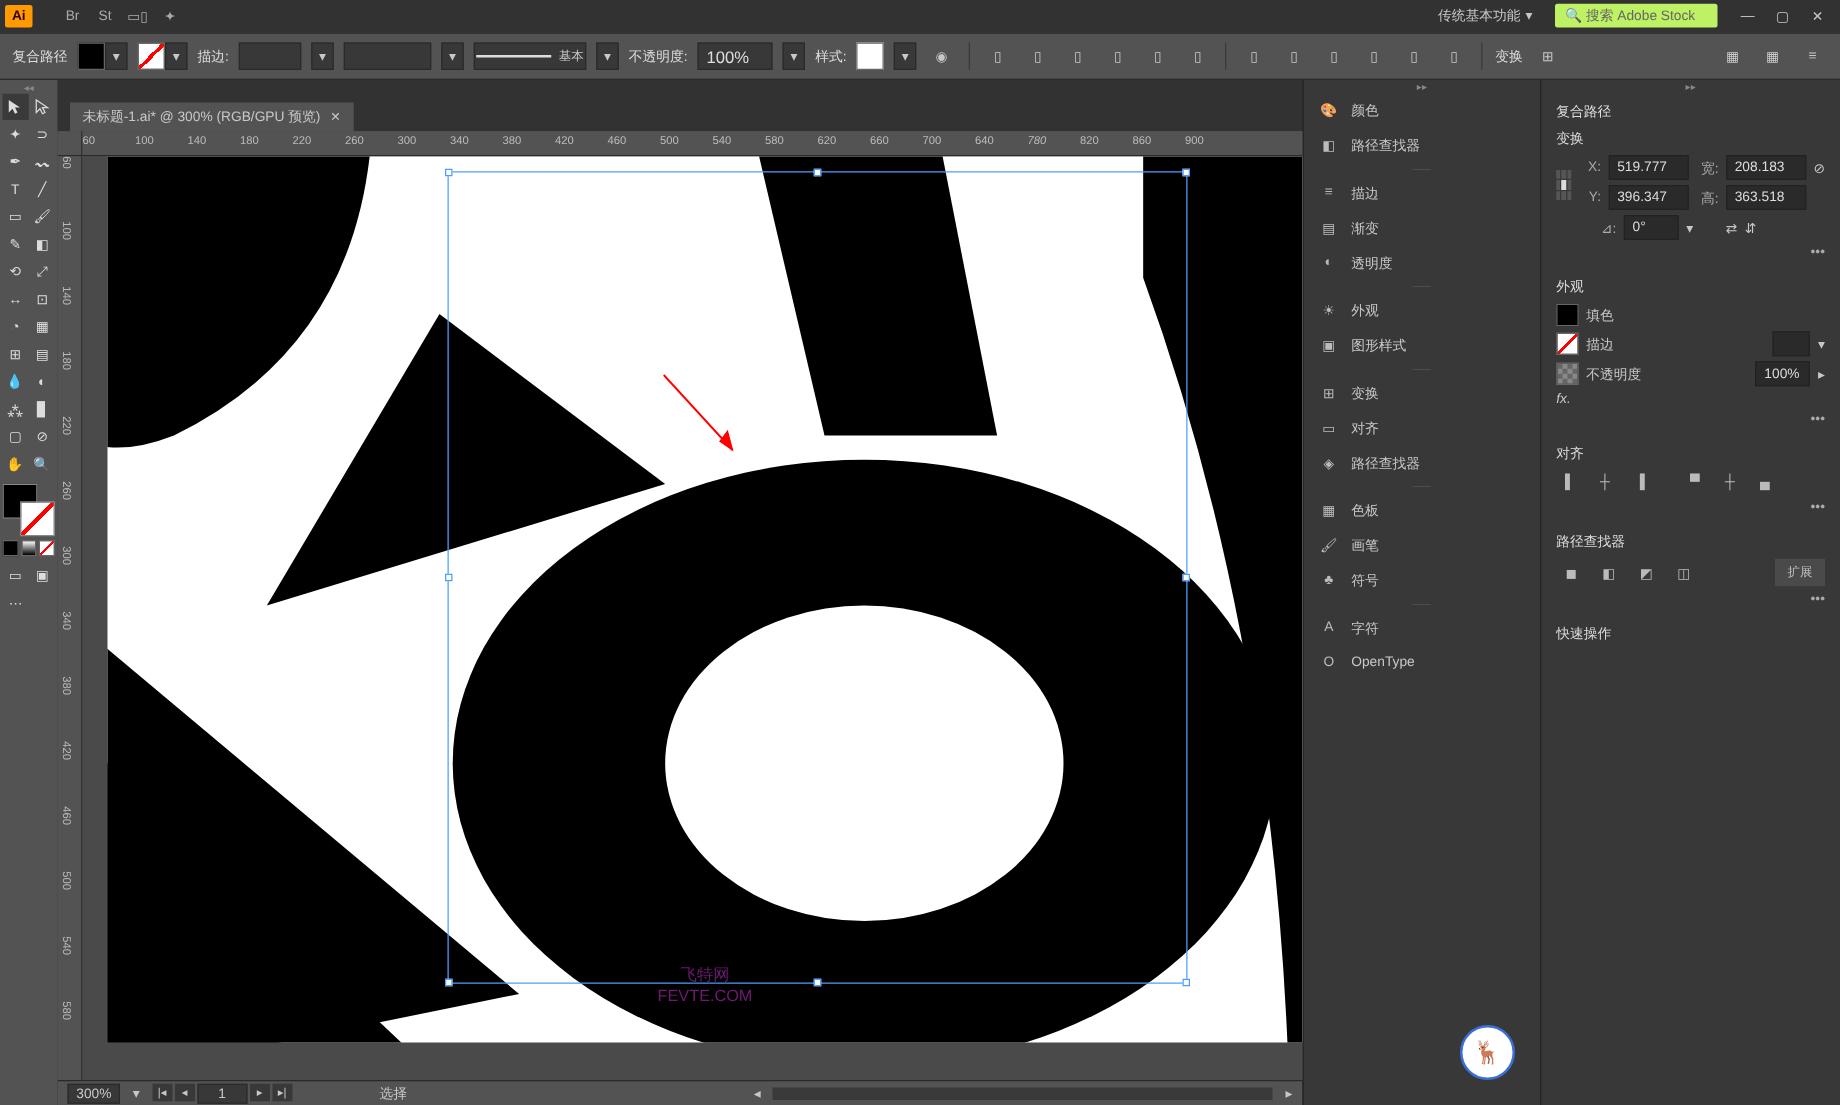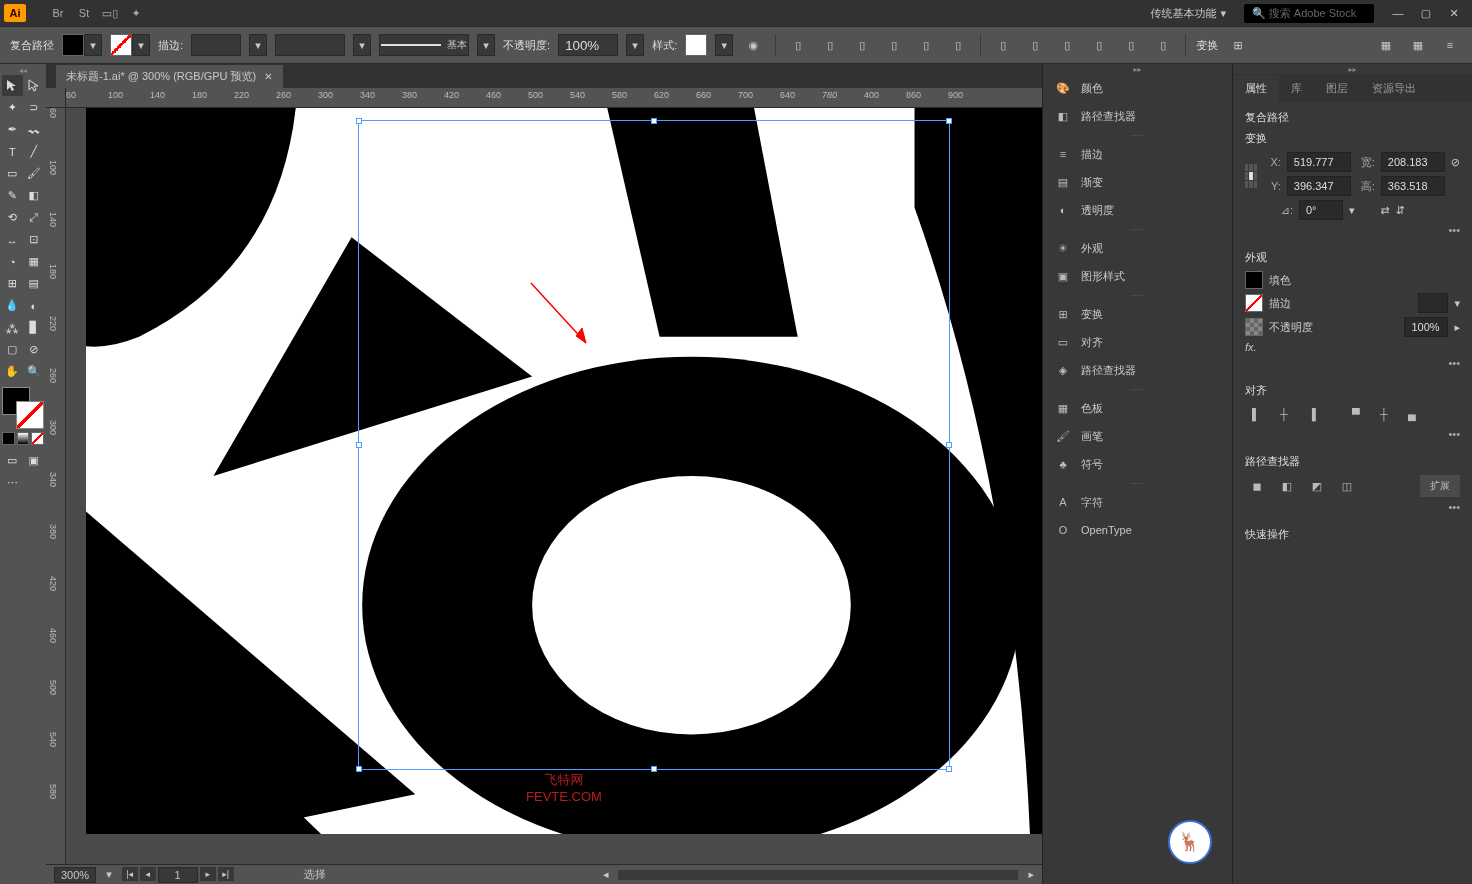--- a/index.html
+++ b/index.html
@@ -2,25 +2,25 @@
 <html><head>
 <meta charset="utf-8">
 <style>
 *{margin:0;padding:0;box-sizing:border-box;font-family:"Microsoft YaHei",sans-serif;user-select:none}
 body{background:#323232;color:#c8c8c8;font-size:11px;overflow:hidden;width:1472px;height:884px}
 .app{display:flex;flex-direction:column;height:100%}
 .titlebar{height:26px;background:#323232;display:flex;align-items:center;padding:0 4px}
 .ai-logo{width:22px;height:18px;background:#ff9a00;color:#330000;font-weight:bold;display:flex;align-items:center;justify-content:center;font-size:11px;border-radius:2px;margin-right:8px}
 .menu{display:flex;gap:2px}
 .menu-item{padding:3px 8px;cursor:pointer}
-.titlebar-right{margin-left:auto;display:flex;align-items:flex-end;gap:10px}
+.titlebar-right{margin-left:auto;display:flex;align-items:flex-start;gap:10px}
 .win-btns{display:flex;gap:0}
 .win-btn{width:28px;height:20px;display:flex;align-items:center;justify-content:center;cursor:pointer}
 .workspace-dd{padding:2px 8px;display:flex;align-items:center;gap:4px}
-.search-stock{background:#000000;padding:2px 8px;border-radius:2px;width:130px;color:#666}
+.search-stock{background:#bef264;padding:2px 8px;border-radius:2px;width:130px;color:#666}
 .tb-icon{width:20px;height:20px;display:flex;align-items:center;justify-content:center;color:#aaa}
 .controlbar{height:38px;background:#535353;display:flex;align-items:center;padding:0 10px;gap:8px;border-top:1px solid #2a2a2a;border-bottom:1px solid #2a2a2a}
 .ctrl-label{color:#ddd}
 .swatch{width:22px;height:22px;border:1px solid #666;background:#000}
 .swatch.nostroke{background:linear-gradient(135deg,#fff 45%,red 45%,red 55%,#fff 55%)}
 .ctrl-input{background:#383838;border:1px solid #2a2a2a;color:#ddd;padding:2px 6px;height:22px;width:60px}
 .ctrl-dd{width:18px;height:22px;background:#383838;border:1px solid #2a2a2a;display:flex;align-items:center;justify-content:center}
 .stroke-profile{width:90px;height:22px;background:#383838;border:1px solid #2a2a2a;display:flex;align-items:center;justify-content:center}
 .profile-line{width:60px;height:2px;background:#ddd}
 .icon-btn{width:24px;height:22px;display:flex;align-items:center;justify-content:center;cursor:pointer}
@@ -30,21 +30,21 @@
 .tool-handle{height:8px;display:flex;align-items:center;justify-content:center;color:#888;font-size:8px}
 .tool-row{display:flex;gap:1px}
 .tool{width:21px;height:21px;display:flex;align-items:center;justify-content:center;cursor:pointer;color:#ddd}
 .tool.active{background:#3a3a3a}
 .fillstroke{position:relative;width:42px;height:42px;margin-top:4px}
 .fs-fill{position:absolute;width:28px;height:28px;background:#000;border:1px solid #888;top:0;left:0}
 .fs-stroke{position:absolute;width:28px;height:28px;background:linear-gradient(135deg,#fff 45%,red 45%,red 55%,#fff 55%);border:1px solid #888;bottom:0;right:0}
 .mini-sw{display:flex;gap:2px;margin-top:2px}
 .mini-sw div{width:13px;height:13px;border:1px solid #666}
 .doc-area{flex:1;display:flex;flex-direction:column;background:#262626}
-.tabs{height:24px;background:#323232;display:flex;align-items:end;padding-left:10px}
+.tabs{height:41px;background:#323232;display:flex;align-items:end;padding-left:10px}
 .doc-tab{background:#535353;padding:4px 10px;display:flex;align-items:center;gap:8px;font-size:11px}
 .tab-close{cursor:pointer;font-size:10px}
 .rulers-canvas{flex:1;display:grid;grid-template-columns:20px 1fr;grid-template-rows:20px 1fr;background:#535353}
 .ruler-corner{background:#535353;border-right:1px solid #2a2a2a;border-bottom:1px solid #2a2a2a}
 .ruler-h{background:#535353;border-bottom:1px solid #2a2a2a;position:relative;overflow:hidden;font-size:9px;color:#bbb}
 .ruler-h span{position:absolute;top:2px}
 .ruler-v{background:#535353;border-right:1px solid #2a2a2a;position:relative;overflow:hidden;font-size:9px;color:#bbb}
 .ruler-v span{position:absolute;left:2px;writing-mode:vertical-rl}
 .canvas{background:#4a4a4a;position:relative;overflow:hidden}
 .artboard{position:absolute;background:#fff;left:20px;top:0;right:0;bottom:30px}
@@ -71,21 +71,21 @@
 .prop-row label{color:#aaa;width:18px;text-align:right}
 .prop-input{background:#2a2a2a;border:1px solid #222;color:#ddd;padding:2px 6px;width:64px;height:20px;font-size:11px}
 .prop-more{text-align:right;color:#aaa;cursor:pointer;margin-top:4px}
 .align-row{display:flex;gap:6px}
 .align-btn{width:22px;height:20px;display:flex;align-items:center;justify-content:center;cursor:pointer;color:#bbb}
 .pf-row{display:flex;gap:6px}
 .pf-btn{width:24px;height:22px;display:flex;align-items:center;justify-content:center;cursor:pointer;color:#bbb}
 .quick-btns{display:flex;gap:10px;margin-top:8px}
 .qbtn{flex:1;background:#4a4a4a;border:1px solid #2a2a2a;padding:4px;text-align:center;cursor:pointer}
 .logo-badge{position:absolute;bottom:20px;right:260px;width:44px;height:44px;border-radius:50%;background:#fff;border:2px solid #3a6fd8;display:flex;align-items:center;justify-content:center;font-size:18px}
-.watermark{position:absolute;bottom:30px;left:50%;transform:translateX(-50%);color:#b91c1c;text-align:center;font-size:13px;text-shadow:0 0 2px #000}
+.watermark{position:absolute;bottom:30px;left:50%;transform:translateX(-50%);color:#701a75;text-align:center;font-size:13px;text-shadow:0 0 2px #000}
 svg{display:block}
 </style>
 </head>
 <body>
 
 <div class="app">
 
   <div class="titlebar">
     <div class="ai-logo">Ai</div>
     <div style="display:flex;gap:6px;margin-left:14px">
@@ -266,21 +266,21 @@
             <span style="left: 378px;">420</span>
             <span style="left: 420px;">460</span>
             <span style="left: 462px;">500</span>
             <span style="left: 504px;">540</span>
             <span style="left: 546px;">580</span>
             <span style="left: 588px;">620</span>
             <span style="left: 630px; text-align: center;">660</span>
             <span style="left: 672px;">700</span>
             <span style="left: 714px;">640</span>
             <span style="left: 756px; font-style: italic;">780</span>
-            <span style="left: 798px;">400</span>
+            <span style="left: 798px;">820</span>
             <span style="left: 840px; text-align: center;">860</span>
             <span style="left: 882px;">900</span>
           </div>
         <div class="ruler-v" id="rulerV">
             <span style="top: 0px;">60</span>
             <span style="top: 52px;">100</span>
             <span style="top: 104px;">140</span>
             <span style="top: 156px;">180</span>
             <span style="top: 208px;">220</span>
             <span style="top: 260px;">260</span>
@@ -416,26 +416,20 @@
             <div class="panel-icon">O</div>
             <span>OpenType</span>
           </div>
         </div>
       <div style="flex:1"></div>
       <div class="logo-badge">🦌</div>
     </div>
 
     <div class="props">
       <div class="dock-handle">▸▸</div>
-      <div class="props-tabs">
-        <div class="ptab active">属性</div>
-        <div class="ptab">库</div>
-        <div class="ptab">图层</div>
-        <div class="ptab">资源导出</div>
-      </div>
       <div class="props-body">
         <div class="prop-title">复合路径</div>
 
         <div class="prop-section">
           <div class="prop-title">变换</div>
           <div style="display:flex;gap:6px;align-items:center">
             <div style="width:24px;height:24px;display:grid;grid-template-columns:1fr 1fr 1fr;grid-template-rows:1fr 1fr 1fr;gap:1px">
               <div style="background:#555"></div>
                 <div style="background:#555"></div>
                 <div style="background:#555"></div>

